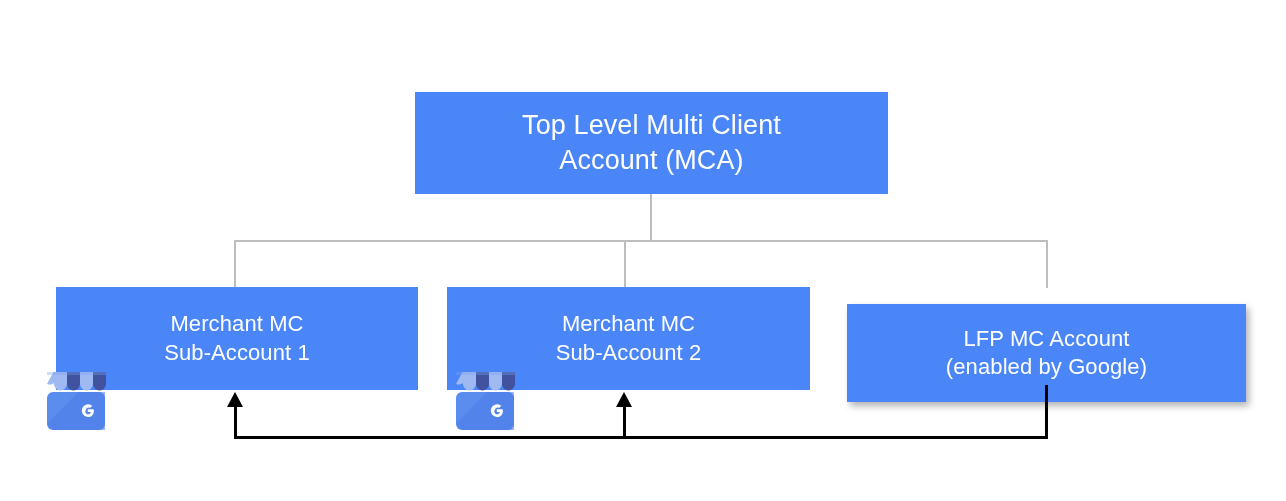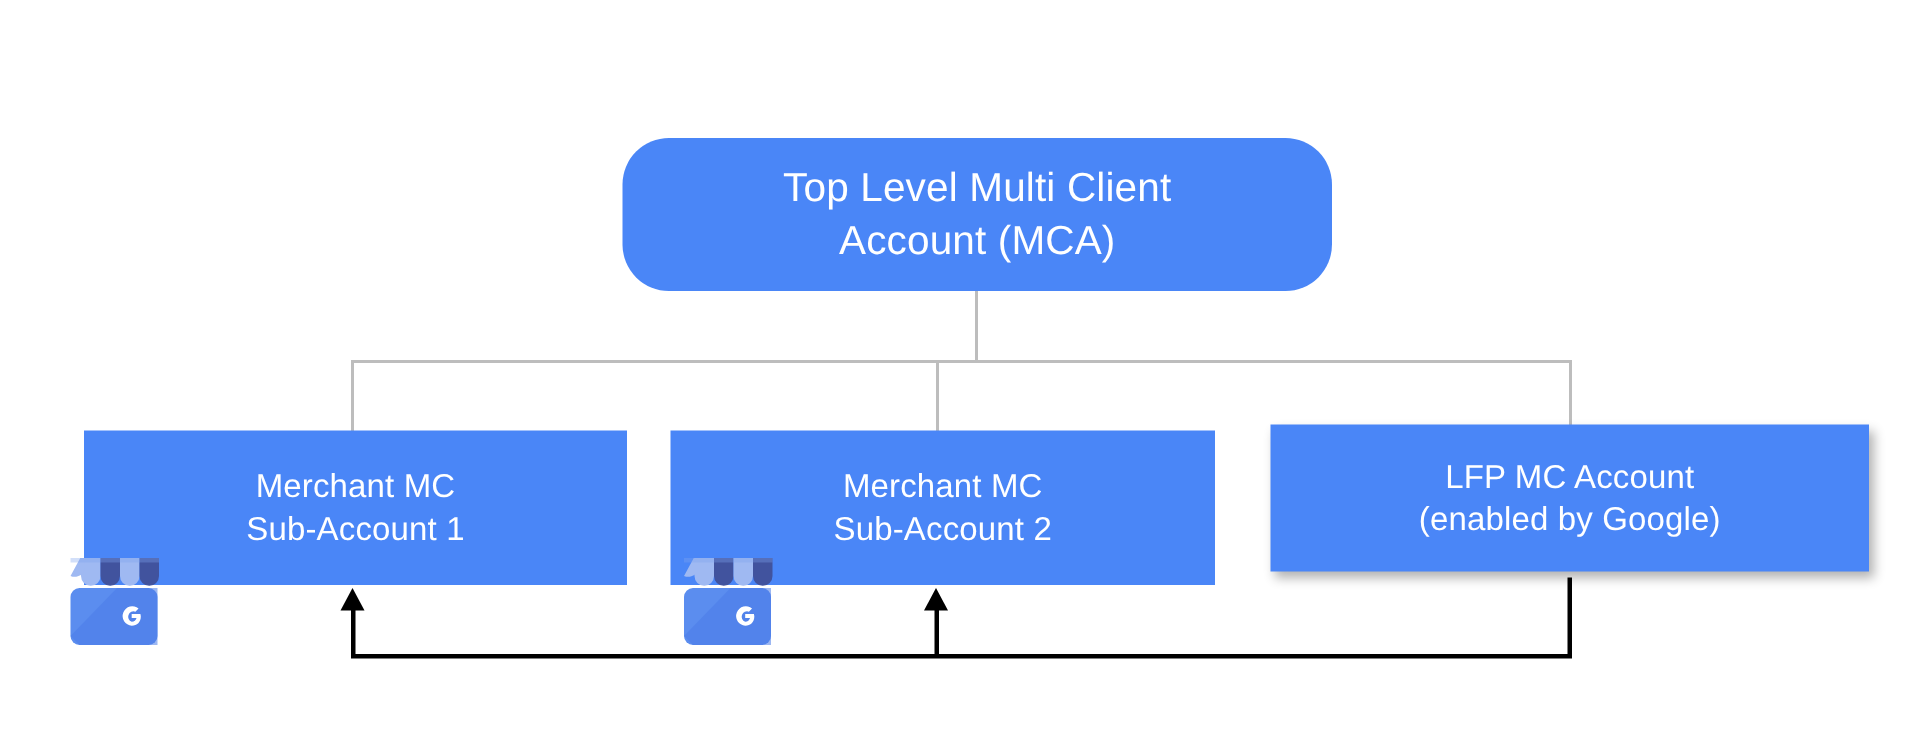--- a/index.html
+++ b/index.html
@@ -36,39 +36,38 @@
     width: 100%;
     white-space: pre-line;
   }
 
   #node-top {
     left: 415px;
     top: 92px;
     width: 473px;
     height: 102px;
     font-size: 27px;
-    border-radius: 31px;
   }
   #node-merchant-1 {
     left: 56px;
     top: 287px;
     width: 362px;
     height: 103px;
     font-size: 22px;
   }
   #node-merchant-2 {
     left: 447px;
     top: 287px;
     width: 363px;
     height: 103px;
     font-size: 22px;
   }
   #node-lfp {
     left: 847px;
-    top: 283px;
+    top: 304px;
     width: 399px;
     height: 98px;
     font-size: 22px;
     box-shadow: 3px 4px 7px rgba(0,0,0,0.30);
   }
 
   
   .conn {
     position: absolute;
     background: #bdbdbd;

